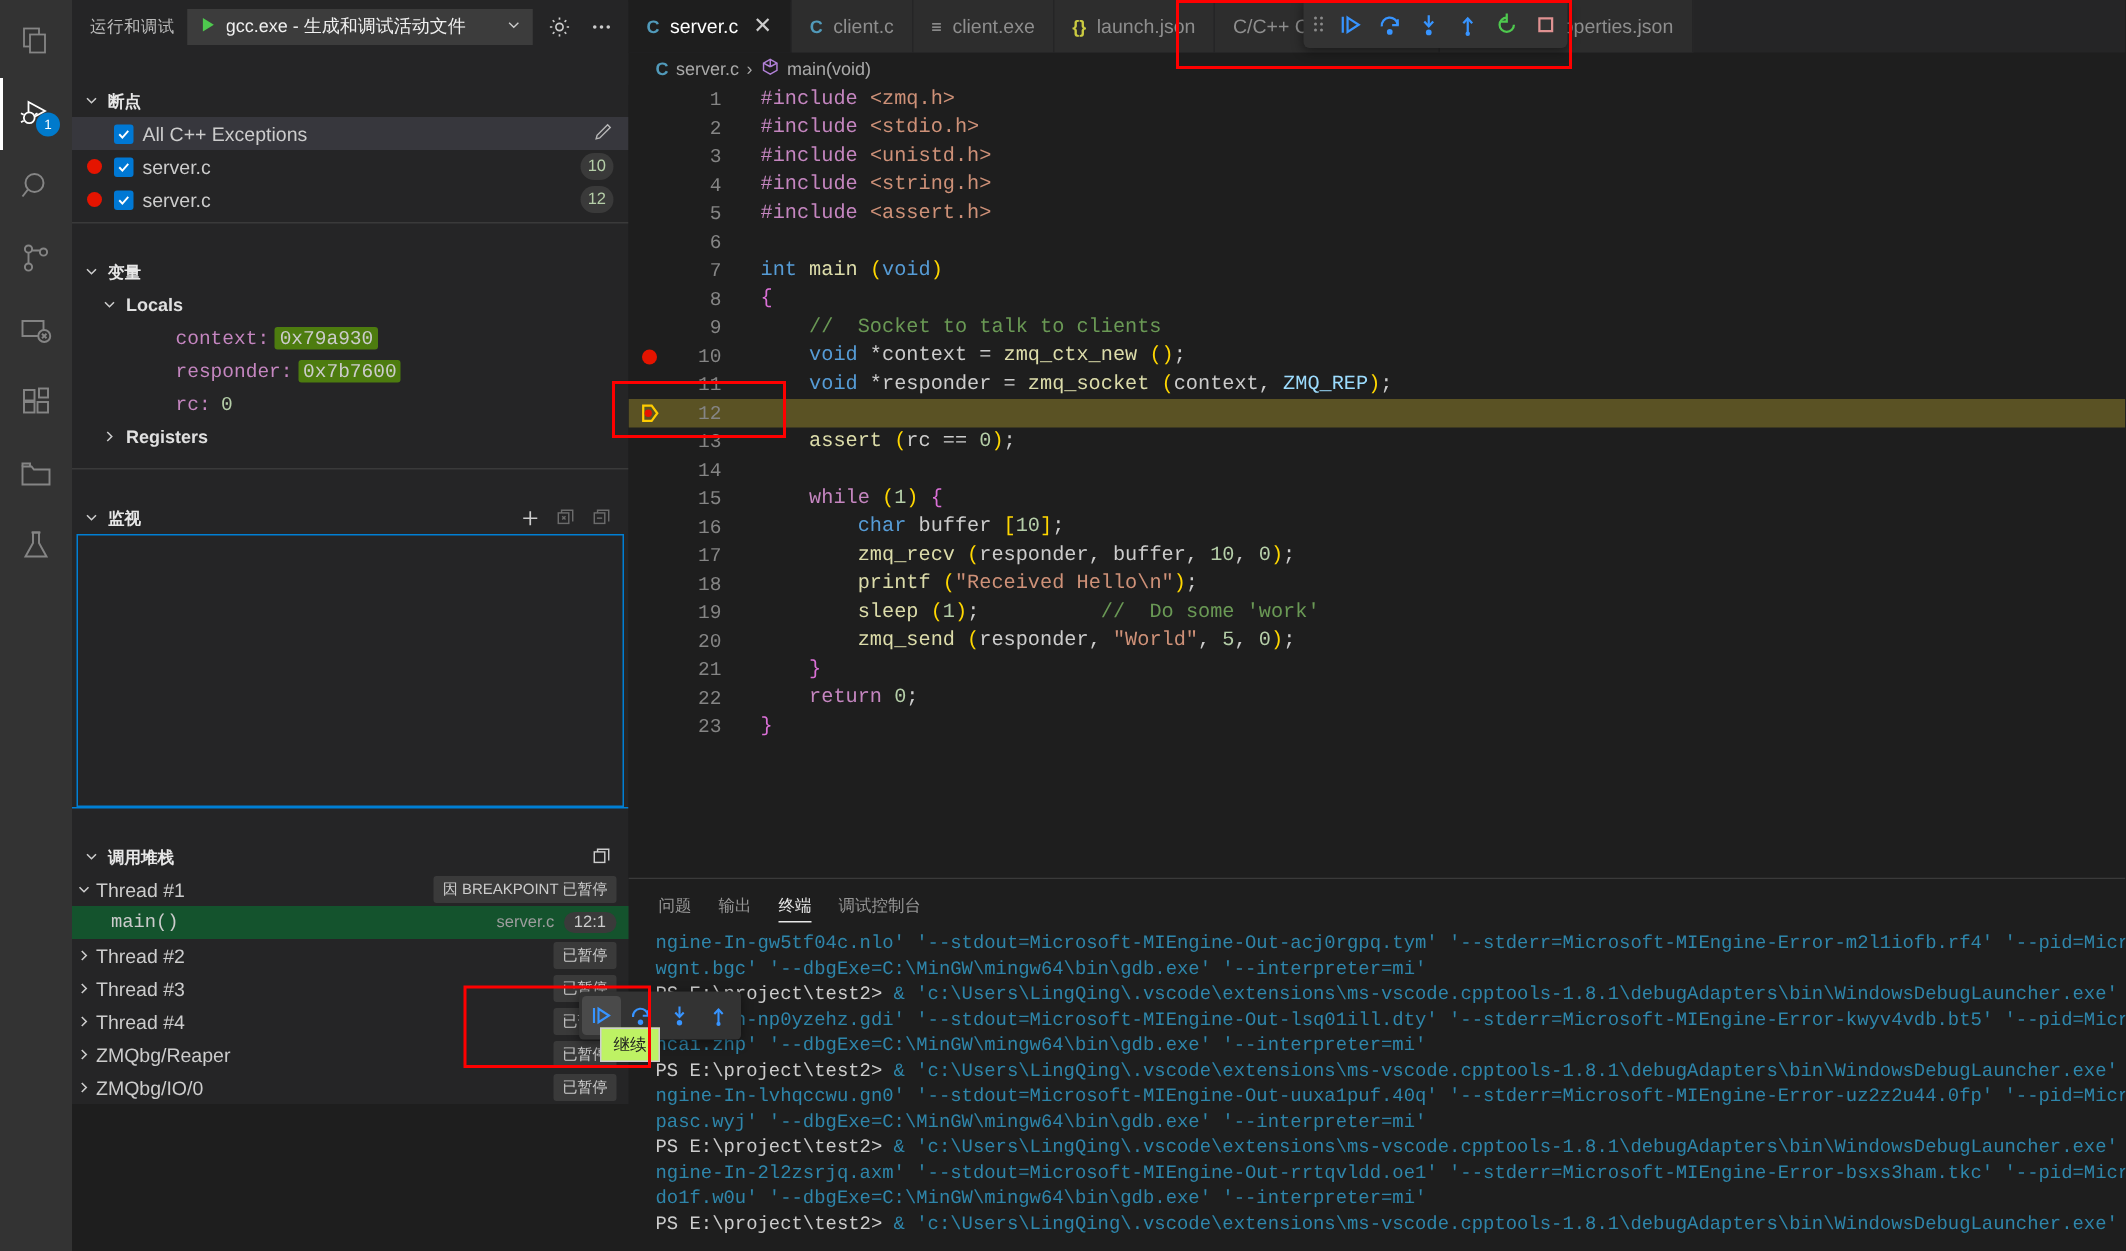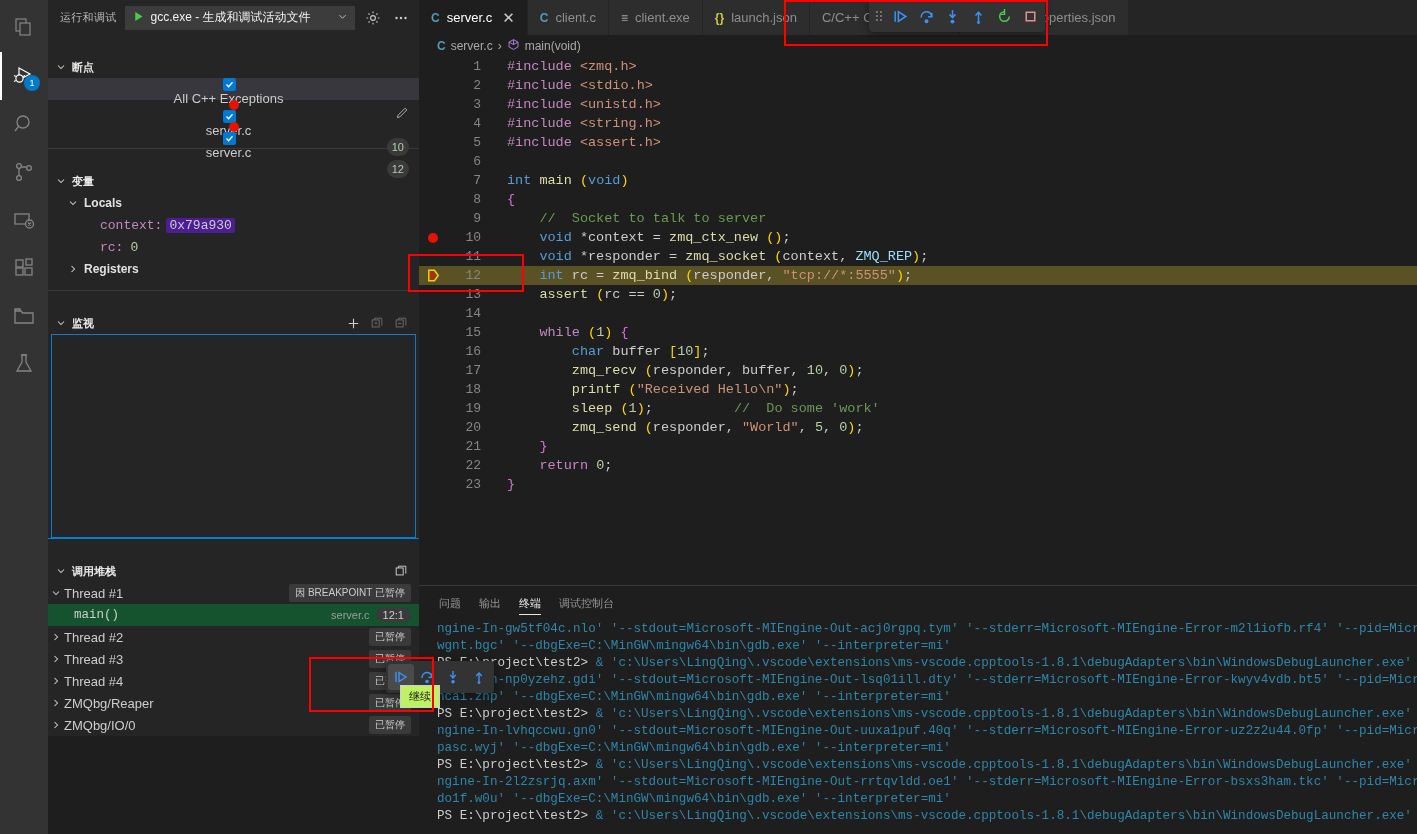--- a/index.html
+++ b/index.html
@@ -57,41 +57,41 @@
     height: 22px; display: flex; align-items: center; gap: 4px;
     padding: 0 8px 0 6px; font-size: 11px; font-weight: bold; color: #e7e7e7;
     flex: none;
     margin-top: 21px;
   }
   .section-head .sh-spacer { flex: 1; }
   .twisty { width: 14px; height: 14px; display:flex; align-items:center; justify-content:center; }
 
   .row {
     height: 22px; display: flex; align-items: center; font-size: 13px;
-    padding-right: 10px; position: relative; flex-direction: column;
+    padding-right: 10px; position: relative;
   }
   .row.selected { background: #37373d; }
   .bp-dot { width: 10px; height: 10px; border-radius: 50%; background: #e51400; margin-left: 10px; flex: none; }
   .bp-spacer { width: 10px; margin-left: 10px; flex: none; }
   .cbx {
     width: 13px; height: 13px; background: #0078d4; border-radius: 2px;
     margin-left: 8px; margin-right: 6px; flex: none;
     display: flex; align-items: center; justify-content: center;
   }
   .bp-label { color: #cccccc; font-size: 13px; }
   .badge-num {
     background: #3a3a3a; color: #b5cea8; border-radius: 9px;
     min-width: 22px; height: 18px; font-size: 11px; line-height: 18px;
     text-align: center; padding: 0 5px; font-family: "Liberation Sans", sans-serif;
   }
   .pencil { margin-left: auto; opacity: .85; }
 
   .var-row { height: 22px; display: flex; align-items: center; font-size: 13px; font-family: "Liberation Mono", monospace; }
-  .var-name { color: #c586c0; }
-  .var-val { color: #cccccc; background: #4c1d95; border-radius: 2px; padding: 0 3px; margin-left: 4px; }
+  .var-name { color: #c586c0; margin-left: 17px; }
+  .var-val { color: #cccccc; background: #4d7c0f; border-radius: 2px; padding: 0 3px; margin-left: 4px; }
   .var-val.plain { background: transparent; color: #b5cea8; }
 
   .watch-body { flex: 1; border: 1px solid #007fd4; margin: 0 3px 0 3px; background: #252526; }
   .sb-divider { height: 1px; background: #3a3a3a; }
 
   .callstack { border-top: 1px solid #007fd4; }
   .cs-row { height: 22px; display: flex; align-items: center; font-size: 13px; padding-right: 8px; justify-content: flex-end; }
   .cs-row.selected { background: #14532d; }
   .chev { width: 16px; display: flex; align-items: center; justify-content: center; flex: none; }
   .cs-label { color: #cccccc; }
@@ -358,20 +358,24 @@
           </svg>
       </span>
       <span style="font-family:'Liberation Sans',sans-serif;font-weight:bold;font-size:12px;color:#e0e0e0;margin-left:4px">Locals</span>
     </div>
 
     <div class="var-row" style="padding-left:52px">
       <span class="var-name">context:</span>
       <span class="var-val">0x79a930</span>
     </div>
     <div class="var-row" style="padding-left:52px">
+      <span class="var-name">responder:</span>
+      <span class="var-val">0x7b7600</span>
+    </div>
+    <div class="var-row" style="padding-left:52px">
       <span class="var-name">rc:</span>
       <span class="var-val plain">0</span>
     </div>
 
     <div class="var-row" style="padding-left:18px">
       <span class="twisty">
         <svg width="12" height="12" viewBox="0 0 16 16" fill="none" stroke="#cccccc" stroke-width="1.4">
             <path d="M6 4 L10 8 L6 12"></path>
           </svg>
       </span>
@@ -583,29 +587,29 @@
     <div class="code-wrap">
       <div id="code-lines">
           <div class="code-line"><span class="gutter-glyph"></span><span class="ln">1</span><span class="code-txt"><span class="inc">#include </span><span class="str">&lt;zmq.h&gt;</span></span></div>
           <div class="code-line"><span class="gutter-glyph"></span><span class="ln">2</span><span class="code-txt"><span class="inc">#include </span><span class="str">&lt;stdio.h&gt;</span></span></div>
           <div class="code-line"><span class="gutter-glyph"></span><span class="ln">3</span><span class="code-txt"><span class="inc">#include </span><span class="str">&lt;unistd.h&gt;</span></span></div>
           <div class="code-line"><span class="gutter-glyph"></span><span class="ln">4</span><span class="code-txt"><span class="inc">#include </span><span class="str">&lt;string.h&gt;</span></span></div>
           <div class="code-line"><span class="gutter-glyph"></span><span class="ln">5</span><span class="code-txt"><span class="inc">#include </span><span class="str">&lt;assert.h&gt;</span></span></div>
           <div class="code-line"><span class="gutter-glyph"></span><span class="ln">6</span><span class="code-txt"></span></div>
           <div class="code-line"><span class="gutter-glyph"></span><span class="ln">7</span><span class="code-txt"><span class="kw">int </span><span class="fn">main </span><span class="brace2">(</span><span class="kw">void</span><span class="brace2">)</span></span></div>
           <div class="code-line"><span class="gutter-glyph"></span><span class="ln">8</span><span class="code-txt"><span class="brace">{</span></span></div>
-          <div class="code-line"><span class="gutter-glyph"></span><span class="ln">9</span><span class="code-txt"><span class="cmt">    //  Socket to talk to server</span></span></div>
+          <div class="code-line"><span class="gutter-glyph"></span><span class="ln">9</span><span class="code-txt"><span class="cmt">    //  Socket to talk to clients</span></span></div>
           <div class="code-line"><span class="gutter-glyph"><svg width="12" height="12" viewBox="0 0 12 12">
                 <circle cx="6" cy="6" r="5" fill="#e51400"></circle>
               </svg></span><span class="ln">10</span><span class="code-txt"><span class="pn">    </span><span class="kw">void</span><span class="pn"> *context = </span><span class="fn">zmq_ctx_new </span><span class="brace2">()</span><span class="pn">;</span></span></div>
           <div class="code-line"><span class="gutter-glyph"></span><span class="ln">11</span><span class="code-txt"><span class="pn">    </span><span class="kw">void</span><span class="pn"> *responder = </span><span class="fn">zmq_socket </span><span class="brace2">(</span><span class="pn">context, </span><span class="id">ZMQ_REP</span><span class="brace2">)</span><span class="pn">;</span></span></div>
           <div class="code-line exec"><span class="gutter-glyph"><svg width="15" height="15" viewBox="0 0 16 16">
                 <path d="M3 2.5 L9 2.5 L13 8 L9 13.5 L3 13.5 Z" fill="none" stroke="#ffcc00" stroke-width="1.6"></path>
                 <circle cx="6.6" cy="8" r="2.6" fill="#e51400"></circle>
-              </svg></span><span class="ln">12</span><span class="code-txt"><span class="pn">    </span><span class="kw">int</span><span class="pn"> rc = </span><span class="fn">zmq_bind </span><span class="brace2">(</span><span class="pn">responder, </span><span class="str">"tcp://*:5555"</span><span class="brace2">)</span><span class="pn">;</span></span></div>
+              </svg></span><span class="ln">12</span></div>
           <div class="code-line"><span class="gutter-glyph"></span><span class="ln">13</span><span class="code-txt"><span class="pn">    </span><span class="fn">assert </span><span class="brace2">(</span><span class="pn">rc == </span><span class="num">0</span><span class="brace2">)</span><span class="pn">;</span></span></div>
           <div class="code-line"><span class="gutter-glyph"></span><span class="ln">14</span><span class="code-txt"></span></div>
           <div class="code-line"><span class="gutter-glyph"></span><span class="ln">15</span><span class="code-txt"><span class="pn">    </span><span class="ctl">while </span><span class="brace2">(</span><span class="num">1</span><span class="brace2">)</span><span class="pn"> </span><span class="brace">{</span></span></div>
           <div class="code-line"><span class="gutter-glyph"></span><span class="ln">16</span><span class="code-txt"><span class="pn">        </span><span class="kw">char</span><span class="pn"> buffer </span><span class="brace2">[</span><span class="num">10</span><span class="brace2">]</span><span class="pn">;</span></span></div>
           <div class="code-line"><span class="gutter-glyph"></span><span class="ln">17</span><span class="code-txt"><span class="pn">        </span><span class="fn">zmq_recv </span><span class="brace2">(</span><span class="pn">responder, buffer, </span><span class="num">10</span><span class="pn">, </span><span class="num">0</span><span class="brace2">)</span><span class="pn">;</span></span></div>
           <div class="code-line"><span class="gutter-glyph"></span><span class="ln">18</span><span class="code-txt"><span class="pn">        </span><span class="fn">printf </span><span class="brace2">(</span><span class="str">"Received Hello\n"</span><span class="brace2">)</span><span class="pn">;</span></span></div>
           <div class="code-line"><span class="gutter-glyph"></span><span class="ln">19</span><span class="code-txt"><span class="pn">        </span><span class="fn">sleep </span><span class="brace2">(</span><span class="num">1</span><span class="brace2">)</span><span class="pn">;          </span><span class="cmt">//  Do some 'work'</span></span></div>
           <div class="code-line"><span class="gutter-glyph"></span><span class="ln">20</span><span class="code-txt"><span class="pn">        </span><span class="fn">zmq_send </span><span class="brace2">(</span><span class="pn">responder, </span><span class="str">"World"</span><span class="pn">, </span><span class="num">5</span><span class="pn">, </span><span class="num">0</span><span class="brace2">)</span><span class="pn">;</span></span></div>
           <div class="code-line"><span class="gutter-glyph"></span><span class="ln">21</span><span class="code-txt"><span class="pn">    </span><span class="brace">}</span></span></div>
           <div class="code-line"><span class="gutter-glyph"></span><span class="ln">22</span><span class="code-txt"><span class="pn">    </span><span class="ctl">return </span><span class="num">0</span><span class="pn">;</span></span></div>

